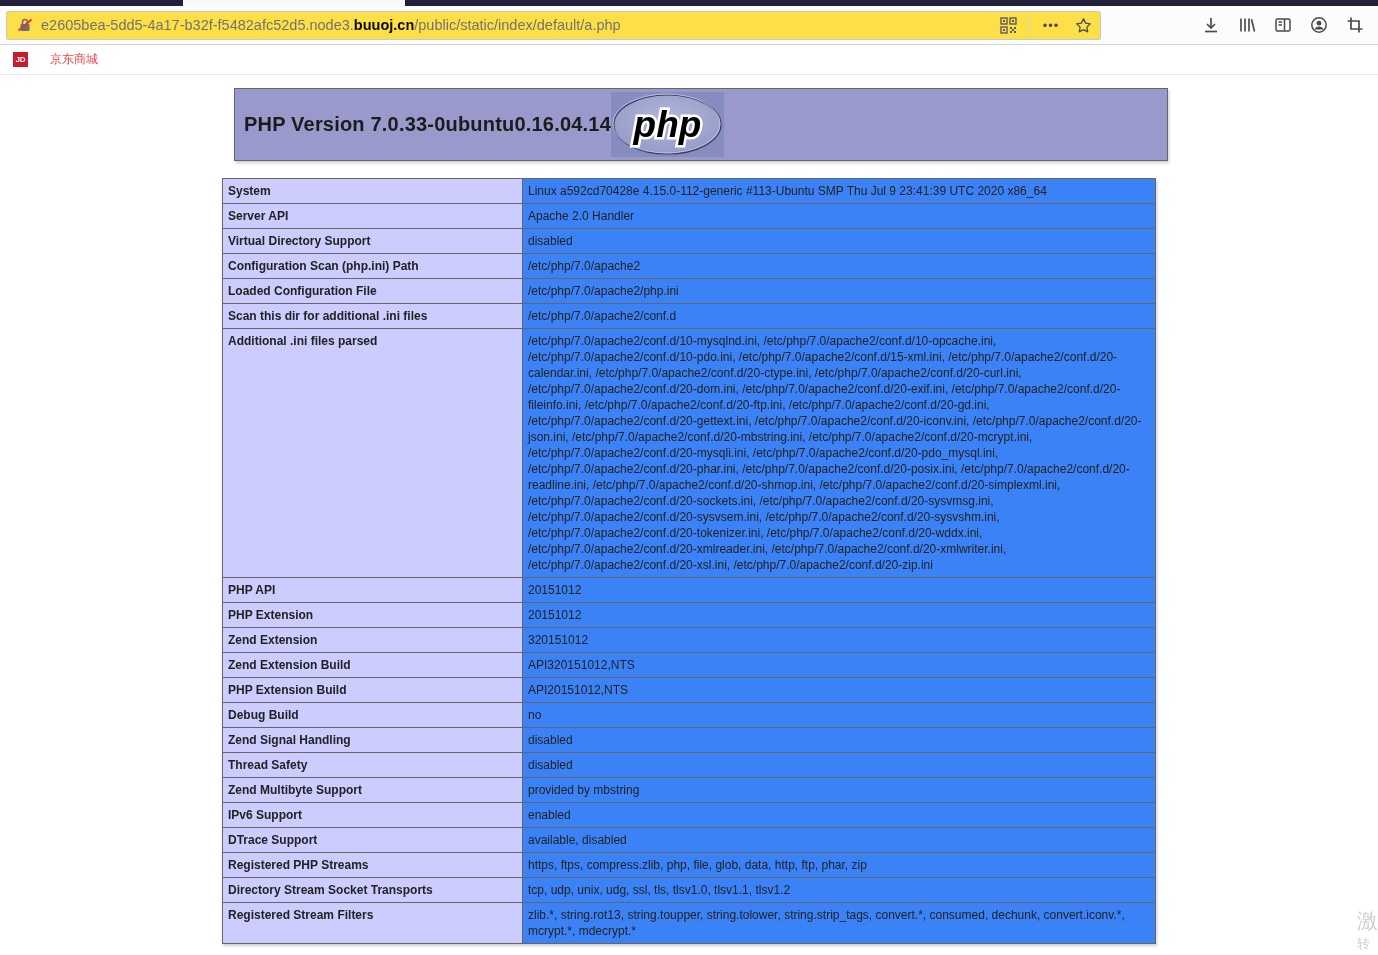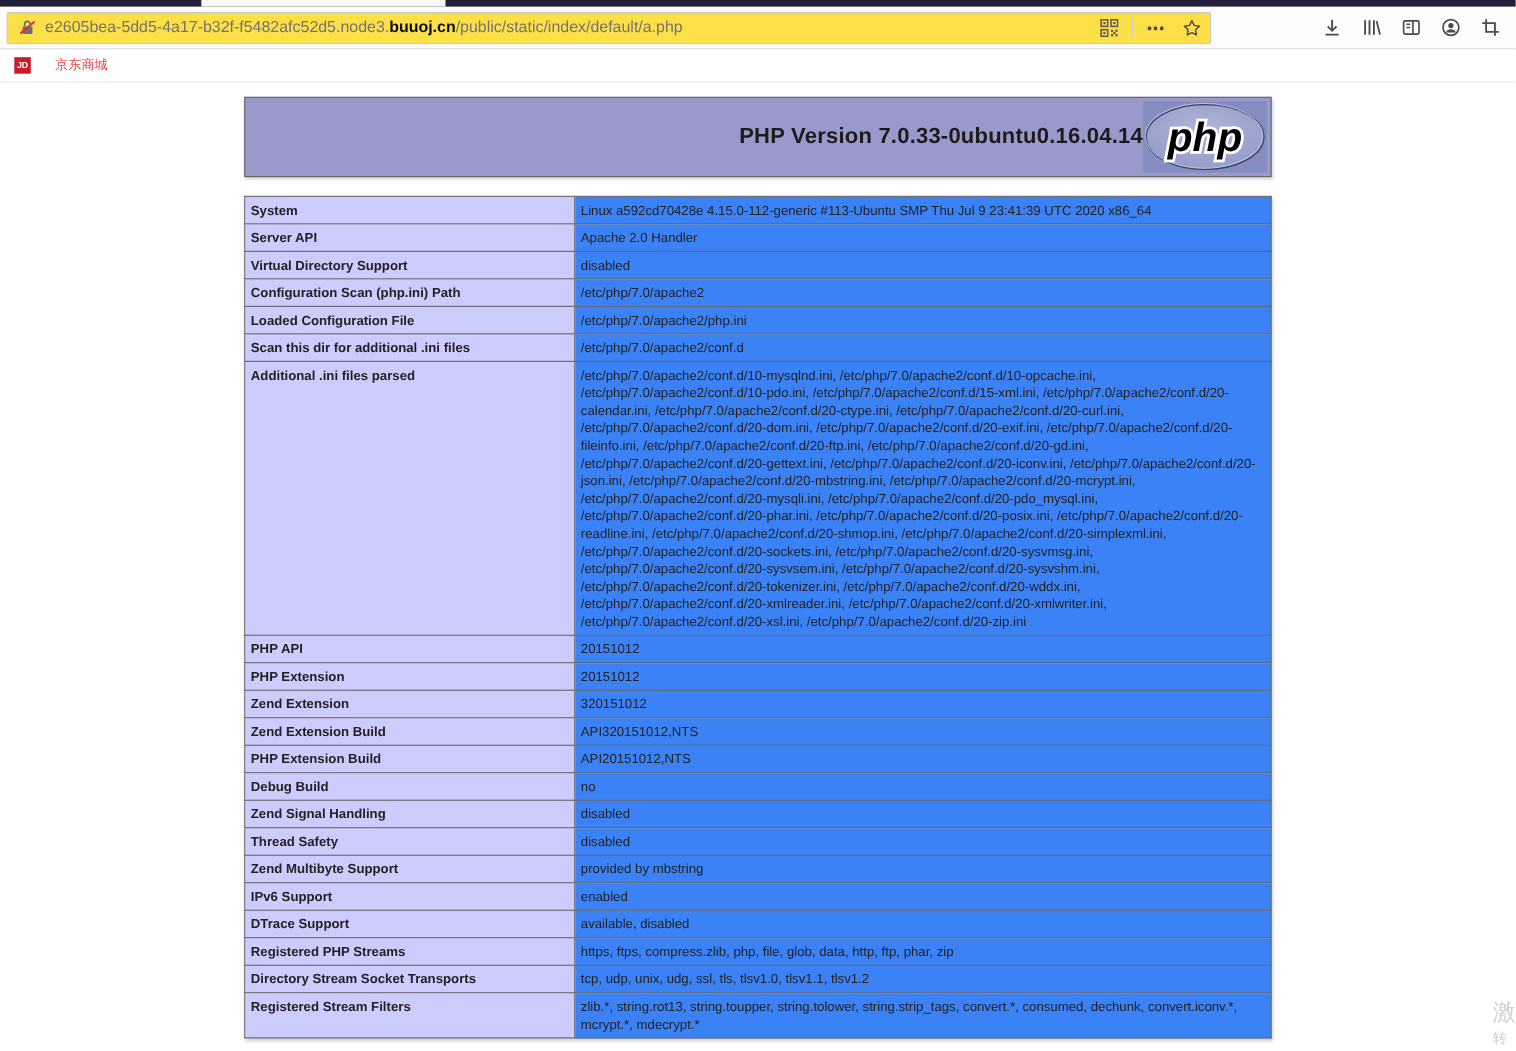--- a/index.html
+++ b/index.html
@@ -27,22 +27,22 @@
     display: flex; align-items: center; padding-left: 9px; }
   .bookmark { display: flex; align-items: center; gap: 22px; padding: 2px 4px; }
   .favicon-jd { width: 15px; height: 15px; background: #cb1b2a; color: #fff; font-size: 8px;
     font-weight: bold; display: inline-flex; align-items: center; justify-content: center; }
   .bookmark-label { font-size: 12px; color: #ef4444; }
 
   
   .php-page { width: 934px; margin: 13px auto 0; }
 
   .header-box { width: 100%; height: 73px; background: #9999cc; border: 1px solid #666;
-    box-shadow: 1px 2px 3px #ccc; display: flex; align-items: center; justify-content: flex-end;
-    padding: 0 3px 0 9px; }
+    box-shadow: 1px 2px 3px #ccc; display: flex; align-items: center; justify-content: flex-start;
+    padding: 0 3px 0 9px; margin-left: 12px; }
   .header-box h1 { font-size: 20px; font-weight: bold; color: #1c1c1c; letter-spacing: 0.2px; }
 
   table.info { width: 100%; border-collapse: collapse; margin-top: 17px; box-shadow: 1px 2px 3px #ccc; }
   table.info td { border: 1px solid #666; padding: 4px 5px; font-size: 12px; line-height: 16px;
     vertical-align: top; color: #222; }
   td.e { background: #ccccff; width: 300px; font-weight: bold; color: #000; }
   td.v { background: #3b82f6; overflow-wrap: break-word; word-break: break-word; max-width: 612px;
     font-style: normal; }
 
   

